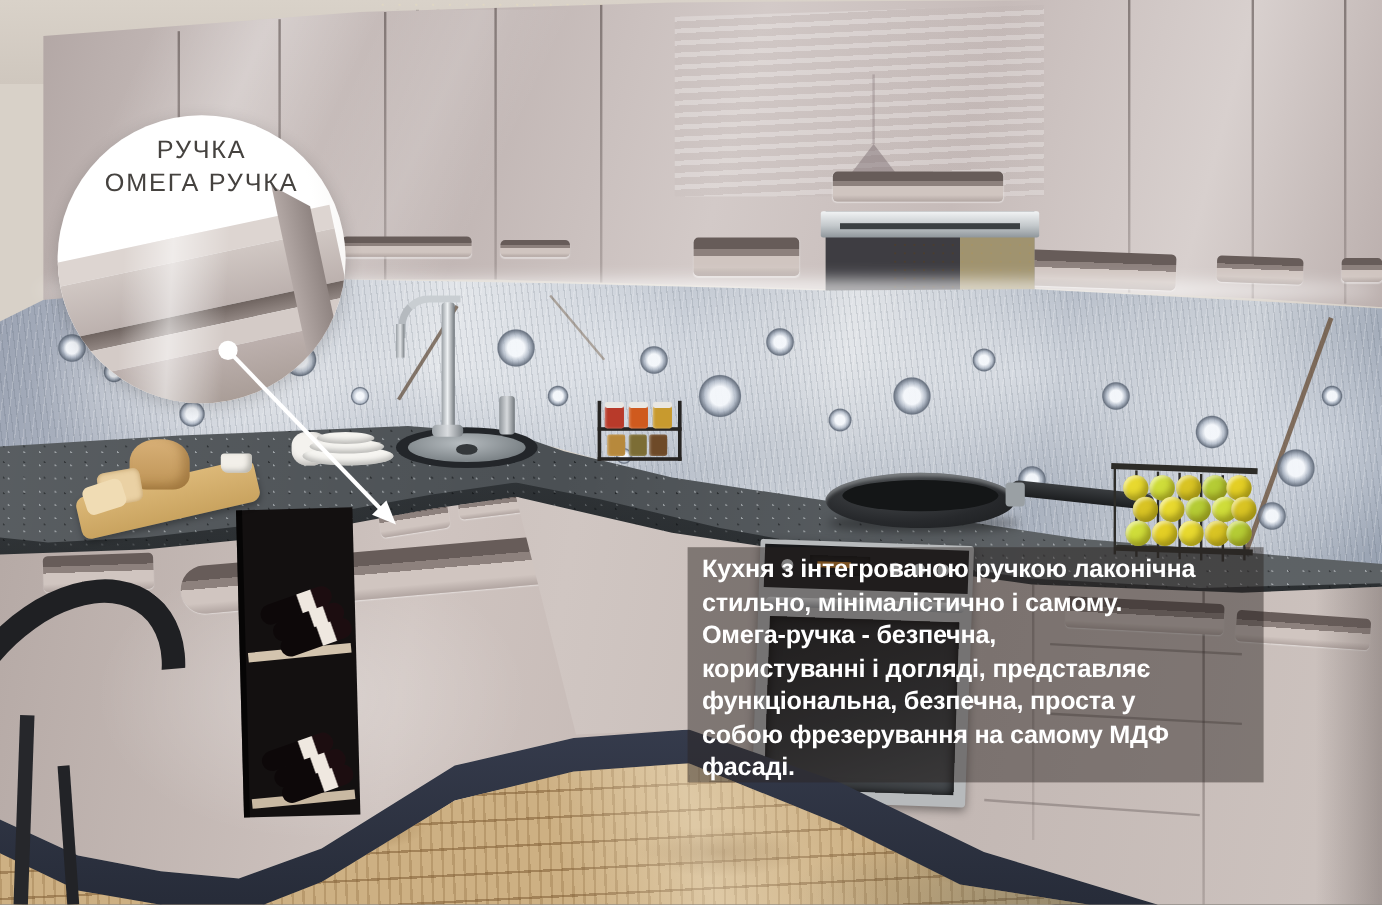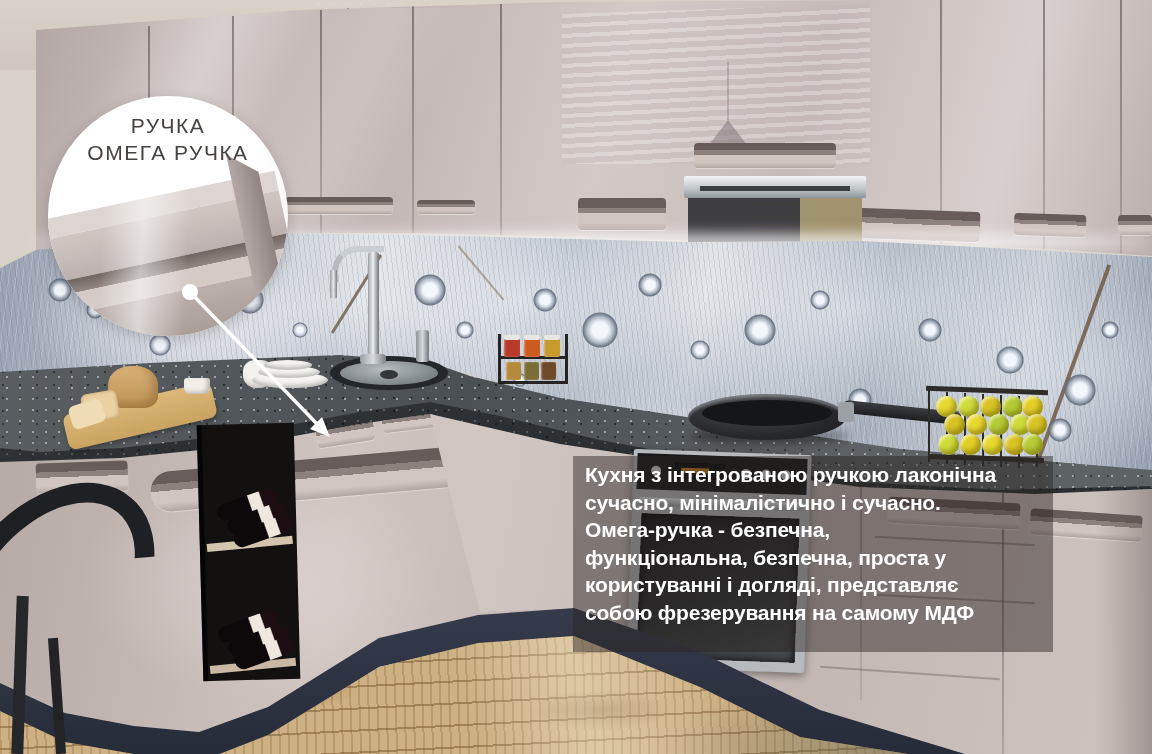--- a/index.html
+++ b/index.html
@@ -271,25 +271,26 @@
     <div class="lemon" style="left:12px;top:52px;background:#cfdd3a;"></div>
     <div class="lemon" style="left:34px;top:52px;background:#e4cf25;"></div>
     <div class="lemon" style="left:56px;top:52px;background:#e8d92f;"></div>
     <div class="lemon" style="left:78px;top:52px;background:#d9c424;"></div>
     <div class="lemon" style="left:96px;top:52px;background:#b5cc35;"></div>
   </div>
 
   <div class="abs" style="left:573px;top:456px;width:480px;height:196px;background:rgba(42,37,33,.47);"></div>
   <div class="abs" style="left:585px;top:461px;">
     <div class="body-line">Кухня з інтегрованою ручкою лаконічна</div>
-    <div class="body-line">сучасно, мінімалістично і сучасно.</div>
+    <div class="body-line">стильно, мінімалістично і самому.</div>
     <div class="body-line">Омега-ручка - безпечна,</div>
+    <div class="body-line">користуванні і догляді, представляє</div>
     <div class="body-line">функціональна, безпечна, проста у</div>
-    <div class="body-line">користуванні і догляді, представляє</div>
     <div class="body-line">собою фрезерування на самому МДФ</div>
+    <div class="body-line">фасаді.</div>
   </div>
 
   <div class="abs" style="left:48px;top:96px;width:240px;height:240px;border-radius:50%;overflow:hidden;
               background:radial-gradient(circle at 40% 35%,#ffffff 55%,#f2efec 85%,#e7e3df 100%);
               box-shadow:0 4px 14px rgba(0,0,0,.18);">
     <div class="abs" style="left:-14px;top:100px;width:260px;height:160px;transform:rotate(-12deg);">
       <div class="abs" style="left:0;top:0;width:100%;height:20px;background:#ddd5d1;"></div>
       <div class="abs" style="left:0;top:20px;width:100%;height:44px;background:linear-gradient(180deg,#d0c7c3,#bcb1ae);"></div>
       <div class="abs" style="left:0;top:64px;width:100%;height:14px;background:linear-gradient(180deg,#6f6460,#938884);"></div>
       <div class="abs" style="left:0;top:78px;width:100%;height:20px;background:#d4cbc7;"></div>

